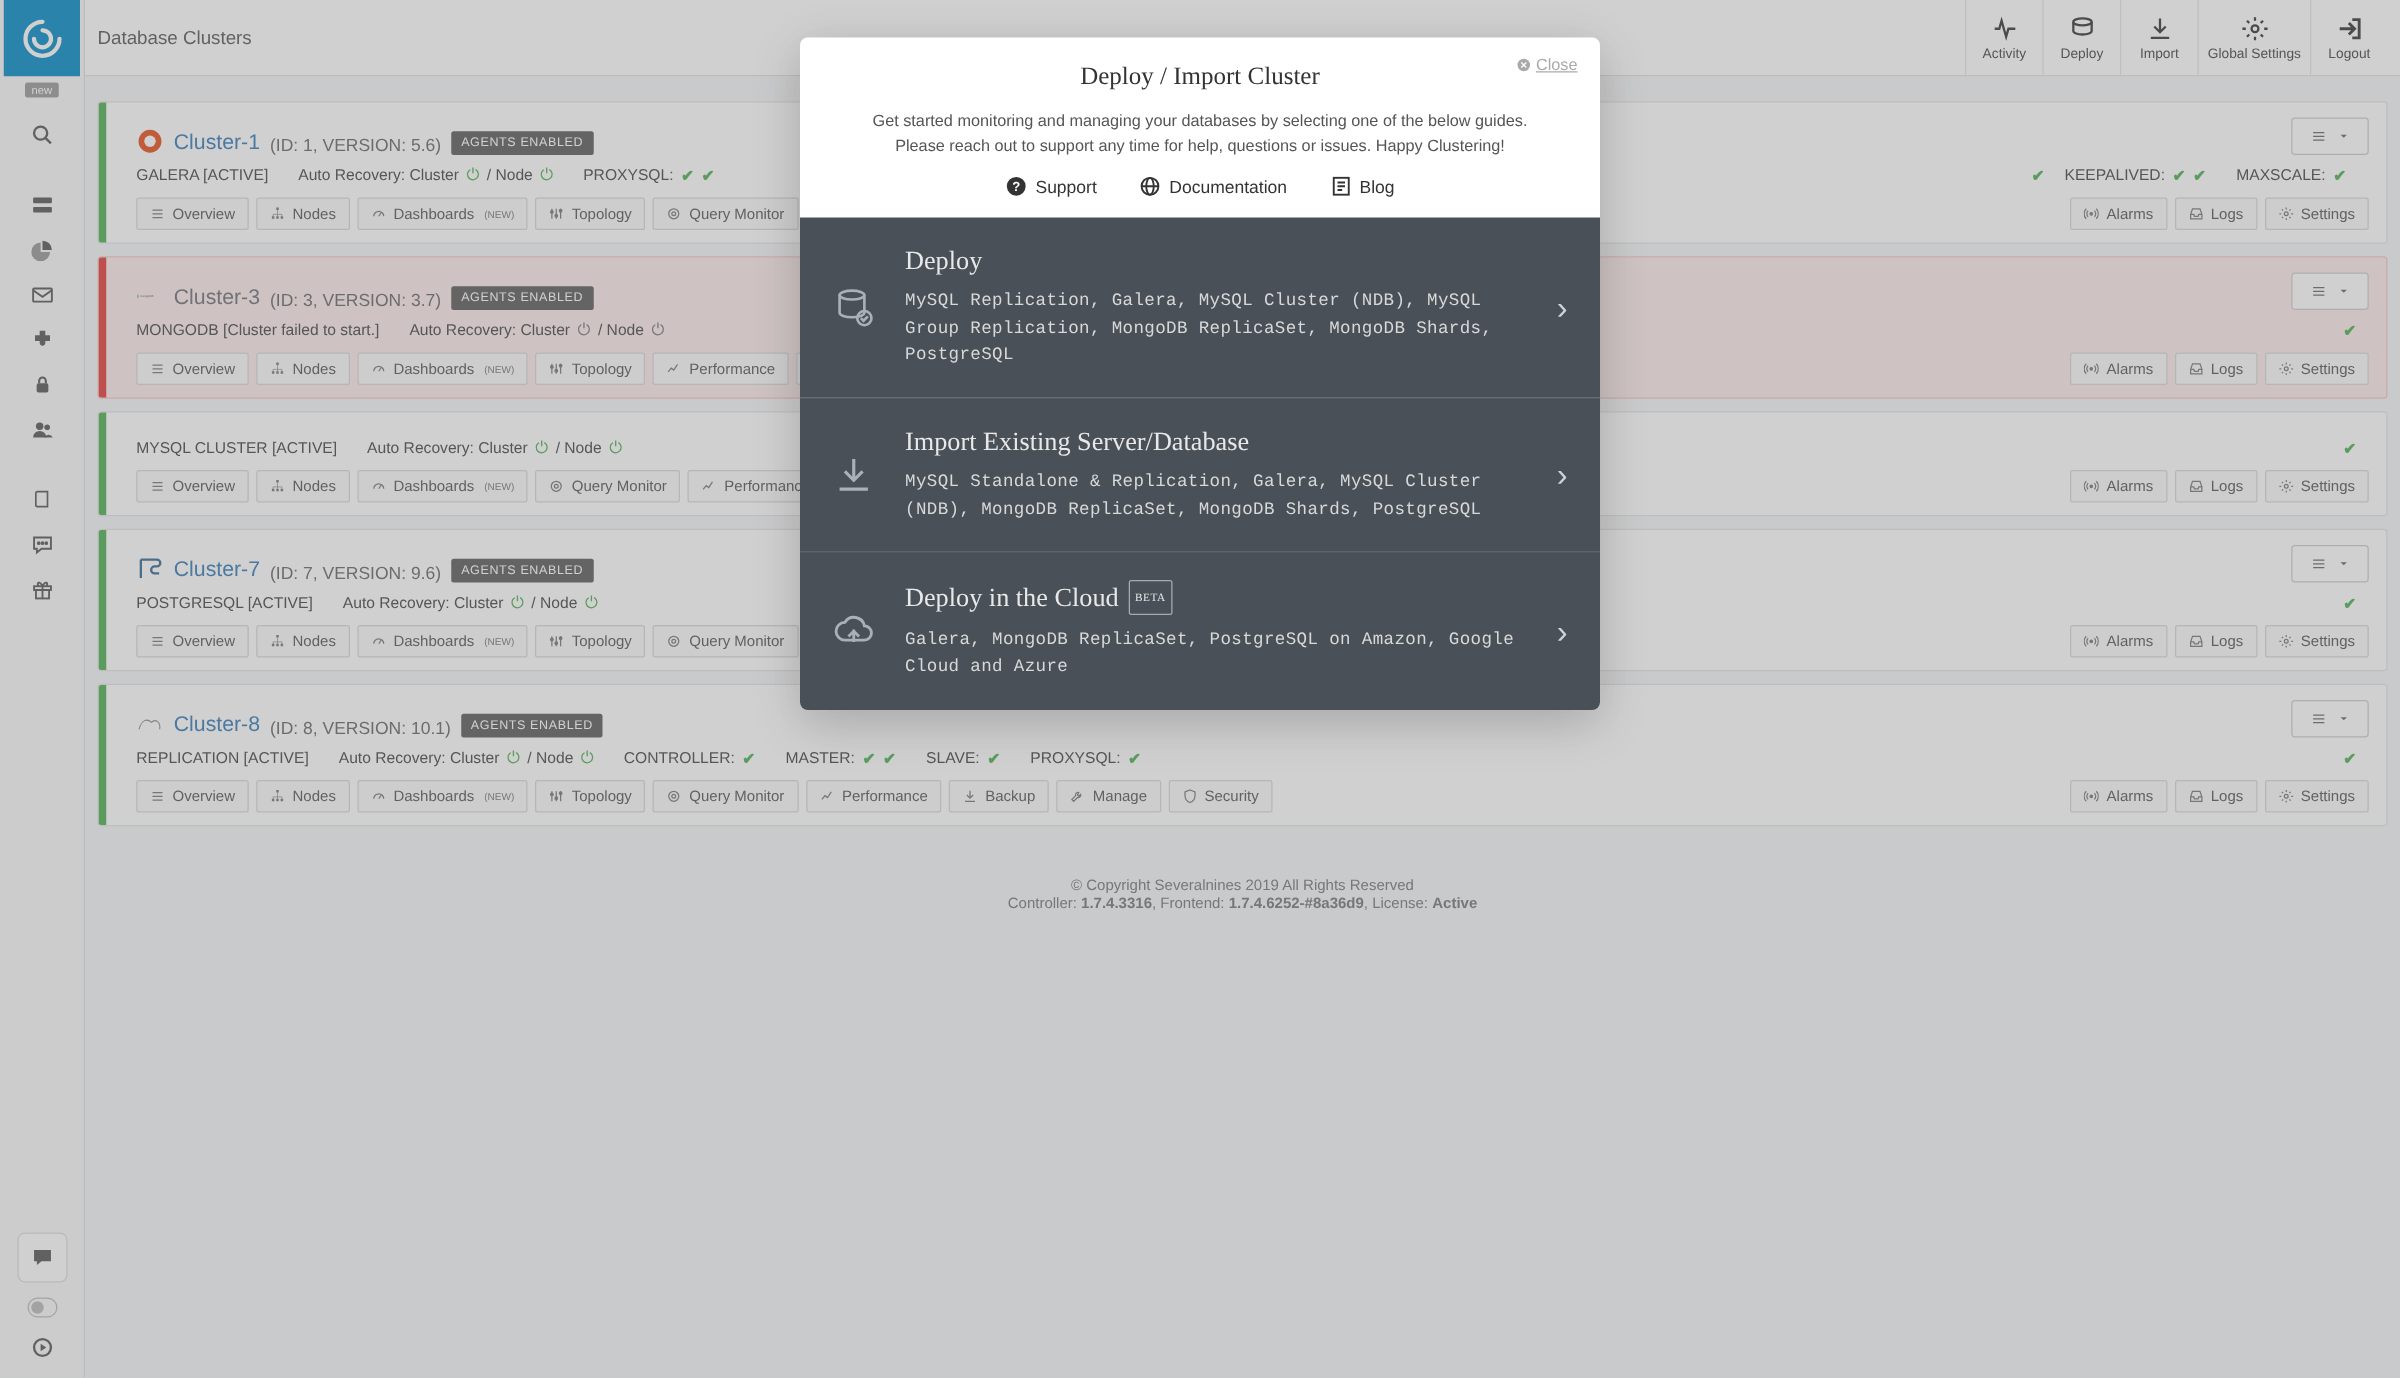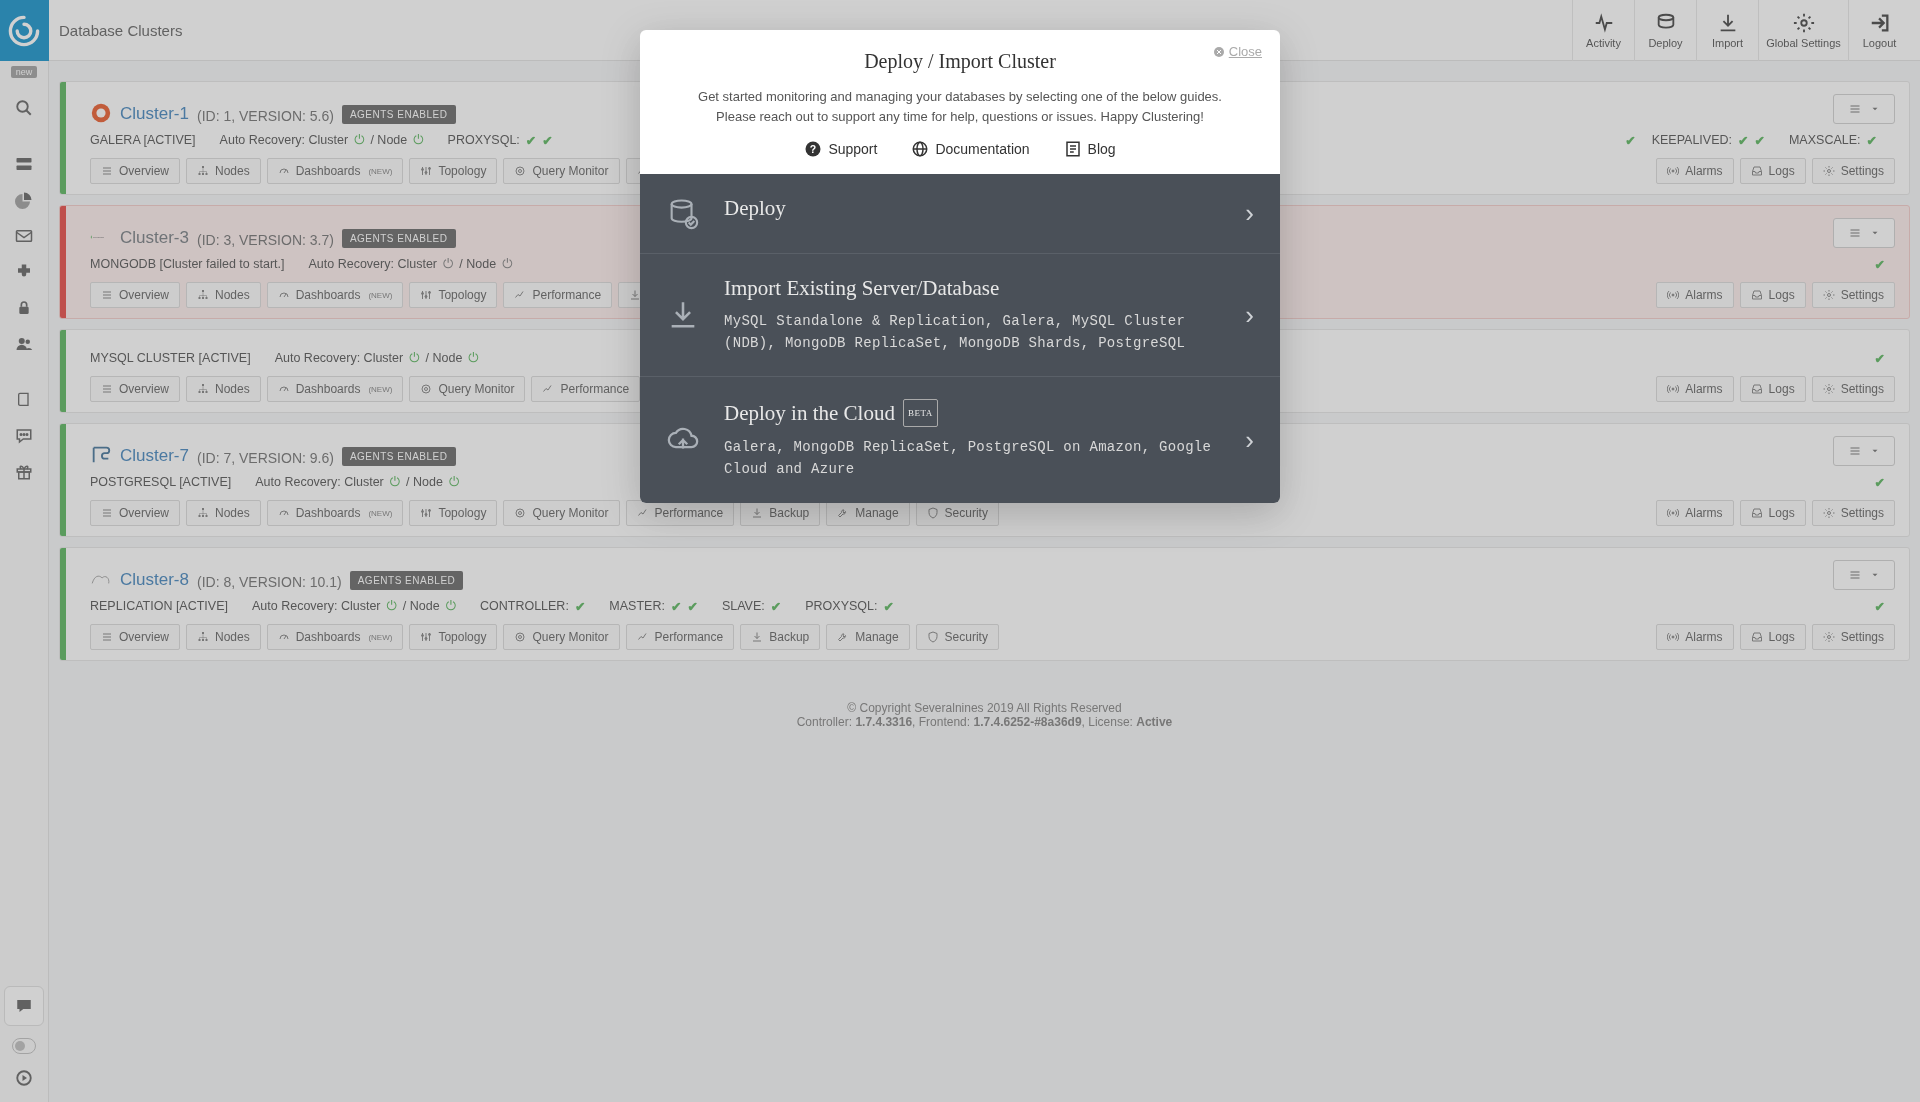--- a/index.html
+++ b/index.html
@@ -1,20 +1,20 @@
 <!DOCTYPE html>
 <html><head>
 <meta charset="utf-8">
 <style>
 * { box-sizing: border-box; margin: 0; padding: 0; }
 body { font-family: -apple-system, BlinkMacSystemFont, "Segoe UI", Helvetica, Arial, sans-serif; font-size: 13px; color: #333; background: #f5f6f7; overflow: hidden; }
 .app { display: flex; height: 100vh; width: 100vw; }
 
 
-.narrow-sidebar { width: 49px; background: #f9f9f9; border-right: 1px solid #e0e0e0; display: flex; flex-direction: column; align-items: center; }
+.narrow-sidebar { width: 68px; background: #f9f9f9; border-right: 1px solid #e0e0e0; display: flex; flex-direction: column; align-items: center; }
 .logo-box { width: 61px; height: 61px; background: #0089c6; display: flex; align-items: center; justify-content: center; margin-bottom: 5px; }
 .logo-box svg { width: 34px; height: 34px; }
 .new-tag { font-size: 9px; background: #999; color: #fff; padding: 1px 5px; border-radius: 2px; margin-bottom: 12px; }
 .side-icon { width: 61px; height: 36px; display: flex; align-items: center; justify-content: center; color: #555; cursor: pointer; }
 .side-bottom { margin-top: auto; margin-bottom: 10px; display: flex; flex-direction: column; align-items: center; gap: 4px; width: 100%; }
 .chat-bubble { width: 40px; height: 40px; border: 1px solid #ddd; border-radius: 6px; display: flex; align-items: center; justify-content: center; margin: 8px 0; background:#fff; }
 .toggle { width: 24px; height: 16px; border: 1px solid #bbb; border-radius: 10px; position: relative; }
 .toggle::after { content:""; width:10px; height:10px; background:#bbb; border-radius:50%; position:absolute; top:2px; left:2px; }
 
 
@@ -819,20 +819,21 @@
           <div class="big-icon">
             <svg width="34" height="34" viewBox="0 0 24 24" fill="none" stroke="#aab0b7" stroke-width="1.5">
               <ellipse cx="11" cy="5" rx="7" ry="2.5"></ellipse>
               <path d="M4 5v10a7 2.5 0 0 0 14 0V5"></path>
               <circle cx="18" cy="18" r="4"></circle>
               <path d="M16 18l1.5 1.5L20 17"></path>
             </svg>
           </div>
     <div class="opt-text">
       <div class="opt-title">Deploy</div>
+      <div class="opt-desc">MySQL Replication, Galera, MySQL Cluster (NDB), MySQL Group Replication, MongoDB ReplicaSet, MongoDB Shards, PostgreSQL</div>
     </div>
     <div class="chev">›</div>
         </div>
         <div class="opt">
           <div class="big-icon">
             <svg width="34" height="34" viewBox="0 0 24 24" fill="none" stroke="#aab0b7" stroke-width="1.8">
               <path d="M12 3v12 M7 10l5 5 5-5 M4 20h16"></path>
             </svg>
           </div>
     <div class="opt-text">

